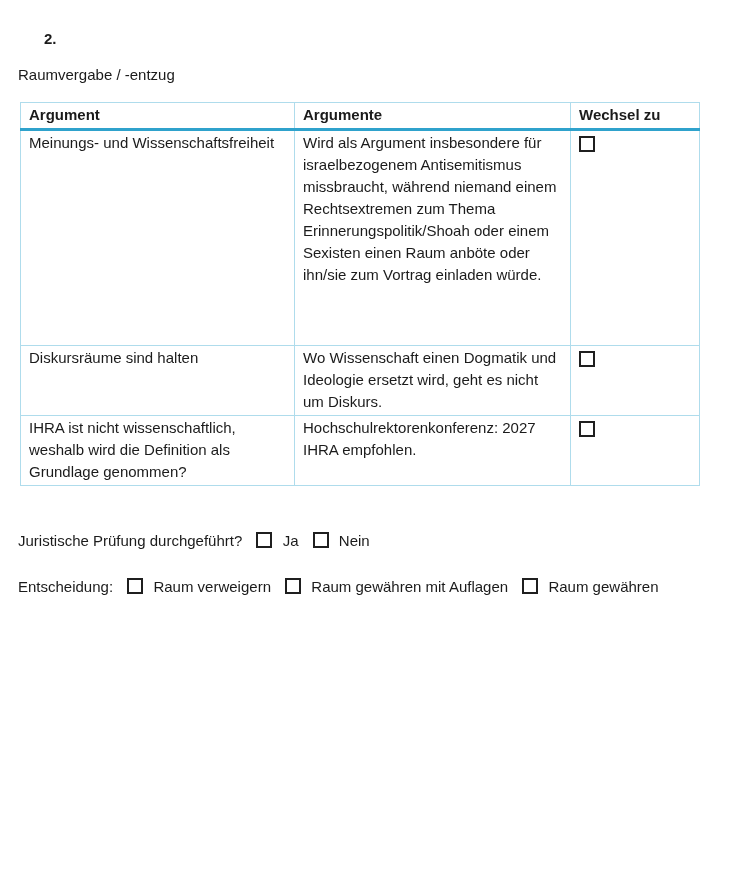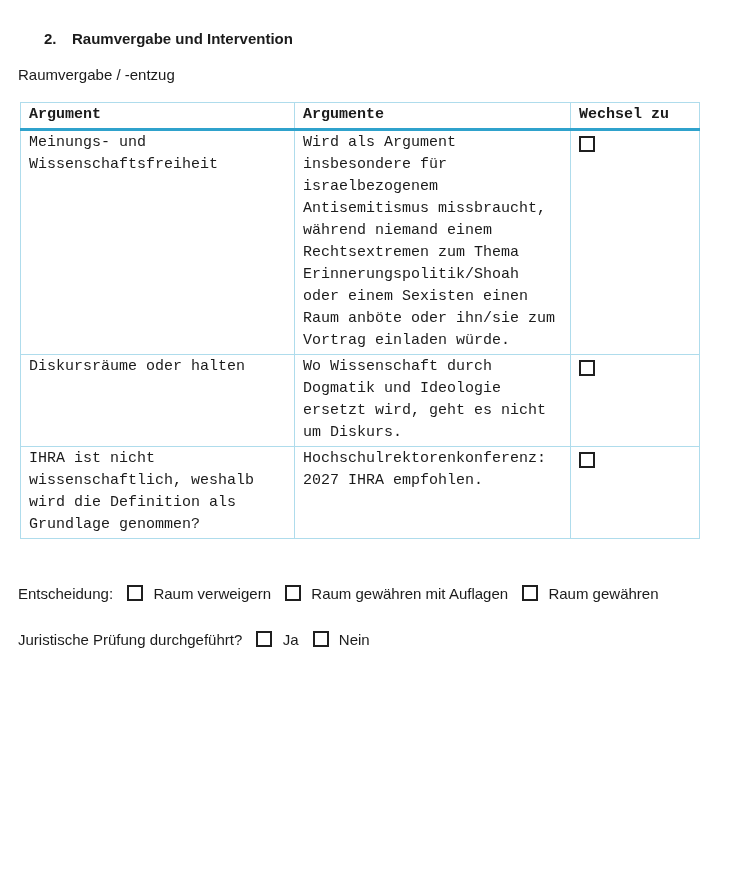--- a/index.html
+++ b/index.html
@@ -47,21 +47,20 @@
   table.arg-table col.c-argument   { width: 274px; }
   table.arg-table col.c-empfehlung { width: 276px; }
   table.arg-table col.c-trifftzu   { width: 129px; }
   table.arg-table th,
   table.arg-table td {
     border: 1px solid var(--tbl-border, #afdcec);
     vertical-align: top;
     text-align: left;
     padding: 1px 12px 2px 8px;
     overflow: hidden;
-    font-family: Liberation Mono, monospace;
   }
   table.arg-table thead th {
     font-weight: bold;
     border-bottom: 3px solid var(--tbl-rule, #2fa2cc);
     height: 21px;
   }
   tr.r0 td { height: 61px; }
   tr.r1 td { height: 211px; }
   tr.r2 td { height: 63px; }
   tr.r3 td { height: 59px; }
@@ -86,21 +85,20 @@
     white-space: nowrap;
   }
 </style>
 </head>
 <body>
 
 <div class="page" style="color: rgb(27, 27, 27);">
 
   <div class="section-heading">
     <span class="num">2.</span>
-    <span>Raumvergabe und Intervention</span>
   </div>
 
   <div class="subheading">Raumvergabe / -entzug</div>
 
 
   <table class="arg-table">
     <colgroup>
       <col class="c-argument">
       <col class="c-empfehlung">
       <col class="c-trifftzu">
@@ -114,49 +112,49 @@
     </thead>
     <tbody>
       <tr class="r1">
         <td>Meinungs- und Wissenschaftsfreiheit</td>
         <td>Wird als Argument insbesondere für israelbezogenem Antisemitismus missbraucht, während niemand einem Rechtsextremen zum Thema Erinnerungspolitik/Shoah oder einem Sexisten einen Raum anböte oder ihn/sie zum Vortrag einladen würde.</td>
         <td class="cb-cell">
           <span class="checkbox"></span>
         </td>
       </tr>
       <tr class="r2">
-        <td>Diskursräume oder halten</td>
-        <td>Wo Wissenschaft durch Dogmatik und Ideologie ersetzt wird, geht es nicht um Diskurs.</td>
+        <td>Diskursräume sind halten</td>
+        <td>Wo Wissenschaft einen Dogmatik und Ideologie ersetzt wird, geht es nicht um Diskurs.</td>
         <td class="cb-cell">
           <span class="checkbox"></span>
         </td>
       </tr>
       <tr class="r3">
         <td>IHRA ist nicht wissenschaftlich, weshalb wird die Definition als Grundlage genommen?</td>
         <td>Hochschulrektorenkonferenz: 2027 IHRA empfohlen.</td>
         <td class="cb-cell">
           <span class="checkbox"></span>
         </td>
       </tr>
     </tbody>
   </table>
 
   <div class="after-table"></div>
 
   <p class="inline-line">
+    <span>Juristische Prüfung durchgeführt?</span>
+    <span class="checkbox inline"></span>
+    <span>Ja</span>
+    <span class="checkbox inline"></span>
+    <span>Nein</span>
+  </p>
+
+  <p class="inline-line">
     <span>Entscheidung:</span>
     <span class="checkbox inline"></span>
     <span>Raum verweigern</span>
     <span class="checkbox inline"></span>
     <span>Raum gewähren mit Auflagen</span>
     <span class="checkbox inline"></span>
     <span>Raum gewähren</span>
   </p>
 
-  <p class="inline-line">
-    <span>Juristische Prüfung durchgeführt?</span>
-    <span class="checkbox inline"></span>
-    <span>Ja</span>
-    <span class="checkbox inline"></span>
-    <span>Nein</span>
-  </p>
-
 </div>
 
 </body></html>

